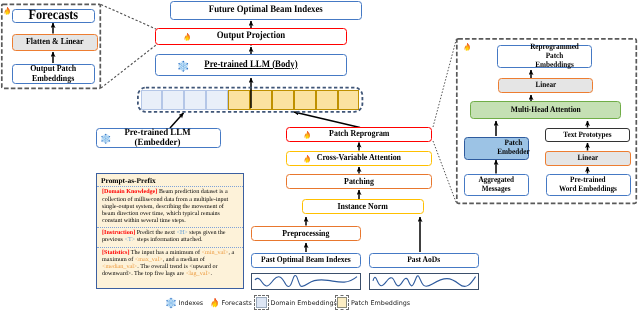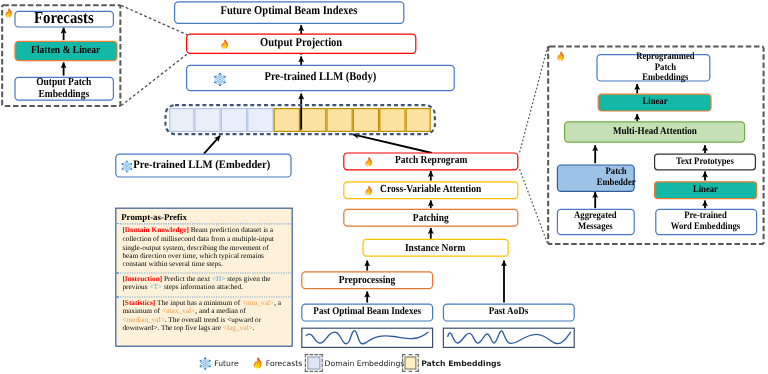--- a/index.html
+++ b/index.html
@@ -3,21 +3,21 @@
 <meta charset="utf-8">
 <style>
   html,body{margin:0;padding:0;}
   body{width:640px;height:312px;background:#ffffff;font-family:"Liberation Serif",serif;overflow:hidden;-webkit-font-smoothing:antialiased;text-rendering:geometricPrecision;}
   #stage{position:relative;width:640px;height:312px;}
     .box{z-index:10;position:absolute;box-sizing:border-box;display:flex;align-items:center;justify-content:center;text-align:center;
        font-weight:bold;color:#000;border-radius:3.5px;background:#ffffff;line-height:1.08;white-space:pre-line;}
   .blue{border:1.25px solid #4579c4;}
   .red{border:1.6px solid #ff0000;}
   .orange{border:1.35px solid #e8772e;}
-  .orangefill{border:1.35px solid #ed7d31;background:#14b8a6;}
+  .orangefill{border:1.35px solid #ed7d31;background:#e5e5e5;}
   .yellowb{border:1.45px solid #ffc000;}
   .green{border:1.25px solid #70ad47;background:#c5e0b4;}
   .bluefill{border:1.4px solid #2e5b9e;background:#9cc3e5;padding-left:34px;}
   .blackb{border:1.25px solid #333;}
   .sig{z-index:10;position:absolute;box-sizing:border-box;border:1.2px solid #3b4f6b;background:#fff;}
   #vec{position:absolute;left:0;top:0;width:640px;height:312px;pointer-events:none;z-index:5;}
   .flame{position:absolute;line-height:0;}
   .snow{position:absolute;line-height:0;}
   svg.ic{display:block;width:100%;height:100%;overflow:visible;}
   .sx{display:inline-block;transform:scaleX(0.88);transform-origin:center;white-space:pre-line;}
@@ -82,30 +82,30 @@
         <path d="M7.9,0.4 C8.0,2.2 9.2,3.4 10.4,4.8 C11.9,6.6 12.7,8.8 12.2,11.0 C11.7,13.2 10.1,15.1 8.1,16.1 C8.9,14.1 8.6,11.6 7.2,10.0 C6.9,11.9 5.9,13.7 4.4,14.9 C3.8,13.5 3.7,11.8 4.2,10.3 C2.8,11.4 1.9,13.1 1.9,14.9 C1.9,15.4 2.0,15.9 2.2,16.4 C1.0,15.0 0.4,13.1 0.6,11.2 C0.9,8.7 2.3,6.4 4.2,4.8 C4.3,5.9 4.9,6.9 5.8,7.4 C4.8,5.2 5.2,2.4 6.8,0.8 C7.2,0.5 7.6,0.3 7.9,0.4 Z" fill="#f7931e"></path>
         <path d="M7.9,0.4 C8.0,2.2 9.2,3.4 10.4,4.8 C11.4,6.0 12.1,7.5 12.3,9.0 C11.4,7.1 9.9,5.6 8.3,4.4 C7.3,3.6 6.4,2.8 6.0,1.7 C5.9,1.3 5.9,0.9 6.1,0.6 C6.7,0.3 7.4,0.2 7.9,0.4 Z" fill="#ef3b24"></path>
         <path d="M7.0,6.6 C8.6,8.5 9.6,11.0 9.4,13.4 C9.3,15.0 8.6,16.4 7.4,17.0 C7.0,16.0 6.8,14.9 6.9,13.8 C6.3,15.0 5.5,16.1 4.4,16.8 C3.3,15.6 2.8,13.8 3.1,12.2 C3.4,10.5 4.4,9.0 5.8,8.1 C5.5,9.5 5.7,11.0 6.3,12.2 C6.1,10.2 6.3,8.2 7.0,6.6 Z" fill="#ffd400"></path>
       </svg>
     </div>
 <div class="box blue" style="left:11.5px;top:9px;width:83px;height:14px;font-size:14px;"><span class="sx">Forecasts</span></div>
 <div class="box orangefill" style="left:11.5px;top:33.5px;width:86px;height:17px;font-size:9px;"><span class="sx">Flatten &amp; Linear</span></div>
 <div class="box blue" style="left:11.5px;top:63.5px;width:83px;height:20px;font-size:9px;"><span class="sx">Output Patch
 Embeddings</span></div>
 
-<div class="box blue" style="left:145px;top:1px;width:192px;height:19px;font-size:10px;"><span class="sx">Future Optimal Beam Indexes</span></div>
+<div class="box blue" style="left:170px;top:1px;width:192px;height:19px;font-size:10px;"><span class="sx">Future Optimal Beam Indexes</span></div>
 <div class="box red" style="left:155px;top:28px;width:192px;height:17px;font-size:10px;">
   <span class="flame" style="width:7px;height:8px;left:28px;top:4px;"><svg class="ic" viewBox="0 0 14 17">
           <path d="M7.9,0.4 C8.0,2.2 9.2,3.4 10.4,4.8 C11.9,6.6 12.7,8.8 12.2,11.0 C11.7,13.2 10.1,15.1 8.1,16.1 C8.9,14.1 8.6,11.6 7.2,10.0 C6.9,11.9 5.9,13.7 4.4,14.9 C3.8,13.5 3.7,11.8 4.2,10.3 C2.8,11.4 1.9,13.1 1.9,14.9 C1.9,15.4 2.0,15.9 2.2,16.4 C1.0,15.0 0.4,13.1 0.6,11.2 C0.9,8.7 2.3,6.4 4.2,4.8 C4.3,5.9 4.9,6.9 5.8,7.4 C4.8,5.2 5.2,2.4 6.8,0.8 C7.2,0.5 7.6,0.3 7.9,0.4 Z" fill="#f7931e"></path>
           <path d="M7.9,0.4 C8.0,2.2 9.2,3.4 10.4,4.8 C11.4,6.0 12.1,7.5 12.3,9.0 C11.4,7.1 9.9,5.6 8.3,4.4 C7.3,3.6 6.4,2.8 6.0,1.7 C5.9,1.3 5.9,0.9 6.1,0.6 C6.7,0.3 7.4,0.2 7.9,0.4 Z" fill="#ef3b24"></path>
           <path d="M7.0,6.6 C8.6,8.5 9.6,11.0 9.4,13.4 C9.3,15.0 8.6,16.4 7.4,17.0 C7.0,16.0 6.8,14.9 6.9,13.8 C6.3,15.0 5.5,16.1 4.4,16.8 C3.3,15.6 2.8,13.8 3.1,12.2 C3.4,10.5 4.4,9.0 5.8,8.1 C5.5,9.5 5.7,11.0 6.3,12.2 C6.1,10.2 6.3,8.2 7.0,6.6 Z" fill="#ffd400"></path>
         </svg></span>
   <span class="sx">Output Projection</span>
 </div>
-<div class="box blue" style="left:155px;top:54px;width:224px;height:22px;font-size:10px;">
+<div class="box blue" style="left:155px;top:54px;width:192px;height:22px;font-size:10px;text-decoration:underline;">
   <span class="snow" style="width:10.5px;height:10.5px;left:22px;top:5.5px;"><svg class="ic" viewBox="0 0 16 16">
           <path d="M8,8 L8.00,0.70 M8.00,5.23 L5.14,3.58 M8.00,5.23 L10.86,3.58 M8.00,2.74 L5.75,1.44 M8.00,2.74 L10.25,1.44 M8,8 L1.68,4.35 M5.60,6.61 L2.74,8.26 M5.60,6.61 L5.60,3.31 M3.45,5.37 L1.20,6.67 M3.45,5.37 L3.45,2.77 M8,8 L1.68,11.65 M5.60,9.39 L5.60,12.69 M5.60,9.39 L2.74,7.74 M3.45,10.63 L3.45,13.23 M3.45,10.63 L1.20,9.33 M8,8 L8.00,15.30 M8.00,10.77 L10.86,12.42 M8.00,10.77 L5.14,12.42 M8.00,13.26 L10.25,14.56 M8.00,13.26 L5.75,14.56 M8,8 L14.32,11.65 M10.40,9.39 L13.26,7.74 M10.40,9.39 L10.40,12.69 M12.55,10.63 L14.80,9.33 M12.55,10.63 L12.55,13.23 M8,8 L14.32,4.35 M10.40,6.61 L10.40,3.31 M10.40,6.61 L13.26,8.26 M12.55,5.37 L12.55,2.77 M12.55,5.37 L14.80,6.67" stroke="#6fb2e8" stroke-width="0.85" stroke-linecap="round" fill="none"></path>
           <g fill="#2a6fc4">
             <circle cx="8.00" cy="0.70" r="1.15"></circle>
             <circle cx="1.68" cy="4.35" r="1.15"></circle>
             <circle cx="1.68" cy="11.65" r="1.15"></circle>
             <circle cx="8.00" cy="15.30" r="1.15"></circle>
             <circle cx="14.32" cy="11.65" r="1.15"></circle>
             <circle cx="14.32" cy="4.35" r="1.15"></circle>
           </g>
@@ -119,21 +119,21 @@
       <div class="pcell" style="left: 184.3px; top: 90px; width: 21.9px; height: 19.5px; border: 0.8px solid rgb(180, 198, 231); background: rgb(233, 239, 249);"></div>
       <div class="pcell" style="left: 206.2px; top: 90px; width: 21.9px; height: 19.5px; border: 0.8px solid rgb(180, 198, 231); background: rgb(233, 239, 249);"></div>
       <div class="pcell" style="left: 228.1px; top: 90px; width: 21.9px; height: 19.5px; border: 0.8px solid rgb(191, 144, 0); background: rgb(251, 226, 160);"></div>
       <div class="pcell" style="left: 250px; top: 90px; width: 21.9px; height: 19.5px; border: 0.8px solid rgb(191, 144, 0); background: rgb(251, 226, 160);"></div>
       <div class="pcell" style="left: 271.9px; top: 90px; width: 21.9px; height: 19.5px; border: 0.8px solid rgb(191, 144, 0); background: rgb(251, 226, 160);"></div>
       <div class="pcell" style="left: 293.8px; top: 90px; width: 21.9px; height: 19.5px; border: 0.8px solid rgb(191, 144, 0); background: rgb(251, 226, 160);"></div>
       <div class="pcell" style="left: 315.7px; top: 90px; width: 21.9px; height: 19.5px; border: 0.8px solid rgb(191, 144, 0); background: rgb(251, 226, 160);"></div>
       <div class="pcell" style="left: 337.6px; top: 90px; width: 21.9px; height: 19.5px; border: 0.8px solid rgb(191, 144, 0); background: rgb(251, 226, 160);"></div>
     </div>
 
-<div class="box blue" style="left:96px;top:128px;width:147px;height:20px;font-size:9.5px;border-width:1.45px;padding-right:12px;justify-content:center;">
+<div class="box blue" style="left:96px;top:128px;width:125px;height:20px;font-size:9.5px;border-width:1.45px;padding-right:12px;justify-content:center;">
   <span class="snow" style="width:9.5px;height:9.5px;left:4px;top:5px;"><svg class="ic" viewBox="0 0 16 16">
           <path d="M8,8 L8.00,0.70 M8.00,5.23 L5.14,3.58 M8.00,5.23 L10.86,3.58 M8.00,2.74 L5.75,1.44 M8.00,2.74 L10.25,1.44 M8,8 L1.68,4.35 M5.60,6.61 L2.74,8.26 M5.60,6.61 L5.60,3.31 M3.45,5.37 L1.20,6.67 M3.45,5.37 L3.45,2.77 M8,8 L1.68,11.65 M5.60,9.39 L5.60,12.69 M5.60,9.39 L2.74,7.74 M3.45,10.63 L3.45,13.23 M3.45,10.63 L1.20,9.33 M8,8 L8.00,15.30 M8.00,10.77 L10.86,12.42 M8.00,10.77 L5.14,12.42 M8.00,13.26 L10.25,14.56 M8.00,13.26 L5.75,14.56 M8,8 L14.32,11.65 M10.40,9.39 L13.26,7.74 M10.40,9.39 L10.40,12.69 M12.55,10.63 L14.80,9.33 M12.55,10.63 L12.55,13.23 M8,8 L14.32,4.35 M10.40,6.61 L10.40,3.31 M10.40,6.61 L13.26,8.26 M12.55,5.37 L12.55,2.77 M12.55,5.37 L14.80,6.67" stroke="#6fb2e8" stroke-width="0.85" stroke-linecap="round" fill="none"></path>
           <g fill="#2a6fc4">
             <circle cx="8.00" cy="0.70" r="1.15"></circle>
             <circle cx="1.68" cy="4.35" r="1.15"></circle>
             <circle cx="1.68" cy="11.65" r="1.15"></circle>
             <circle cx="8.00" cy="15.30" r="1.15"></circle>
             <circle cx="14.32" cy="11.65" r="1.15"></circle>
             <circle cx="14.32" cy="4.35" r="1.15"></circle>
           </g>
@@ -214,33 +214,33 @@
           <g fill="#2a6fc4">
             <circle cx="8.00" cy="0.70" r="1.15"></circle>
             <circle cx="1.68" cy="4.35" r="1.15"></circle>
             <circle cx="1.68" cy="11.65" r="1.15"></circle>
             <circle cx="8.00" cy="15.30" r="1.15"></circle>
             <circle cx="14.32" cy="11.65" r="1.15"></circle>
             <circle cx="14.32" cy="4.35" r="1.15"></circle>
           </g>
         </svg>
       </span>
-      <span>Future</span>
+      <span>Indexes</span>
 </div>
 <div class="legend" style="left:210.5px;top:297px;gap:3px;">
   <span class="legic" style="width:8px;height:9.5px;">
         <svg class="ic" viewBox="0 0 14 17">
           <path d="M7.9,0.4 C8.0,2.2 9.2,3.4 10.4,4.8 C11.9,6.6 12.7,8.8 12.2,11.0 C11.7,13.2 10.1,15.1 8.1,16.1 C8.9,14.1 8.6,11.6 7.2,10.0 C6.9,11.9 5.9,13.7 4.4,14.9 C3.8,13.5 3.7,11.8 4.2,10.3 C2.8,11.4 1.9,13.1 1.9,14.9 C1.9,15.4 2.0,15.9 2.2,16.4 C1.0,15.0 0.4,13.1 0.6,11.2 C0.9,8.7 2.3,6.4 4.2,4.8 C4.3,5.9 4.9,6.9 5.8,7.4 C4.8,5.2 5.2,2.4 6.8,0.8 C7.2,0.5 7.6,0.3 7.9,0.4 Z" fill="#f7931e"></path>
           <path d="M7.9,0.4 C8.0,2.2 9.2,3.4 10.4,4.8 C11.4,6.0 12.1,7.5 12.3,9.0 C11.4,7.1 9.9,5.6 8.3,4.4 C7.3,3.6 6.4,2.8 6.0,1.7 C5.9,1.3 5.9,0.9 6.1,0.6 C6.7,0.3 7.4,0.2 7.9,0.4 Z" fill="#ef3b24"></path>
           <path d="M7.0,6.6 C8.6,8.5 9.6,11.0 9.4,13.4 C9.3,15.0 8.6,16.4 7.4,17.0 C7.0,16.0 6.8,14.9 6.9,13.8 C6.3,15.0 5.5,16.1 4.4,16.8 C3.3,15.6 2.8,13.8 3.1,12.2 C3.4,10.5 4.4,9.0 5.8,8.1 C5.5,9.5 5.7,11.0 6.3,12.2 C6.1,10.2 6.3,8.2 7.0,6.6 Z" fill="#ffd400"></path>
         </svg>
       </span>
       <span>Forecasts</span>
 </div>
 <div class="legend" style="left:253px;top:297px;gap:1px;">
   <span class="legsw" style="background:#dde6f5;border:1.1px solid #9aa9bb;outline:1.1px dashed #6b6b6b;outline-offset:1.6px;width:10.5px;height:10.5px;margin:0 3px;"></span>
       <span>Domain Embeddings</span>
 </div>
-<div class="legend" style="left:333.5px;top:297px;gap:1px;font-weight:bold;">
+<div class="legend" style="left:333.5px;top:297px;gap:1px;">
   <span class="legsw" style="background:#fdeec3;border:1.1px solid #8a8a7a;outline:1.1px dashed #6b6b6b;outline-offset:1.6px;width:10.5px;height:10.5px;margin:0 3px;"></span>
       <span>Patch Embeddings</span>
 </div>
 </div>
 
 </body></html>

